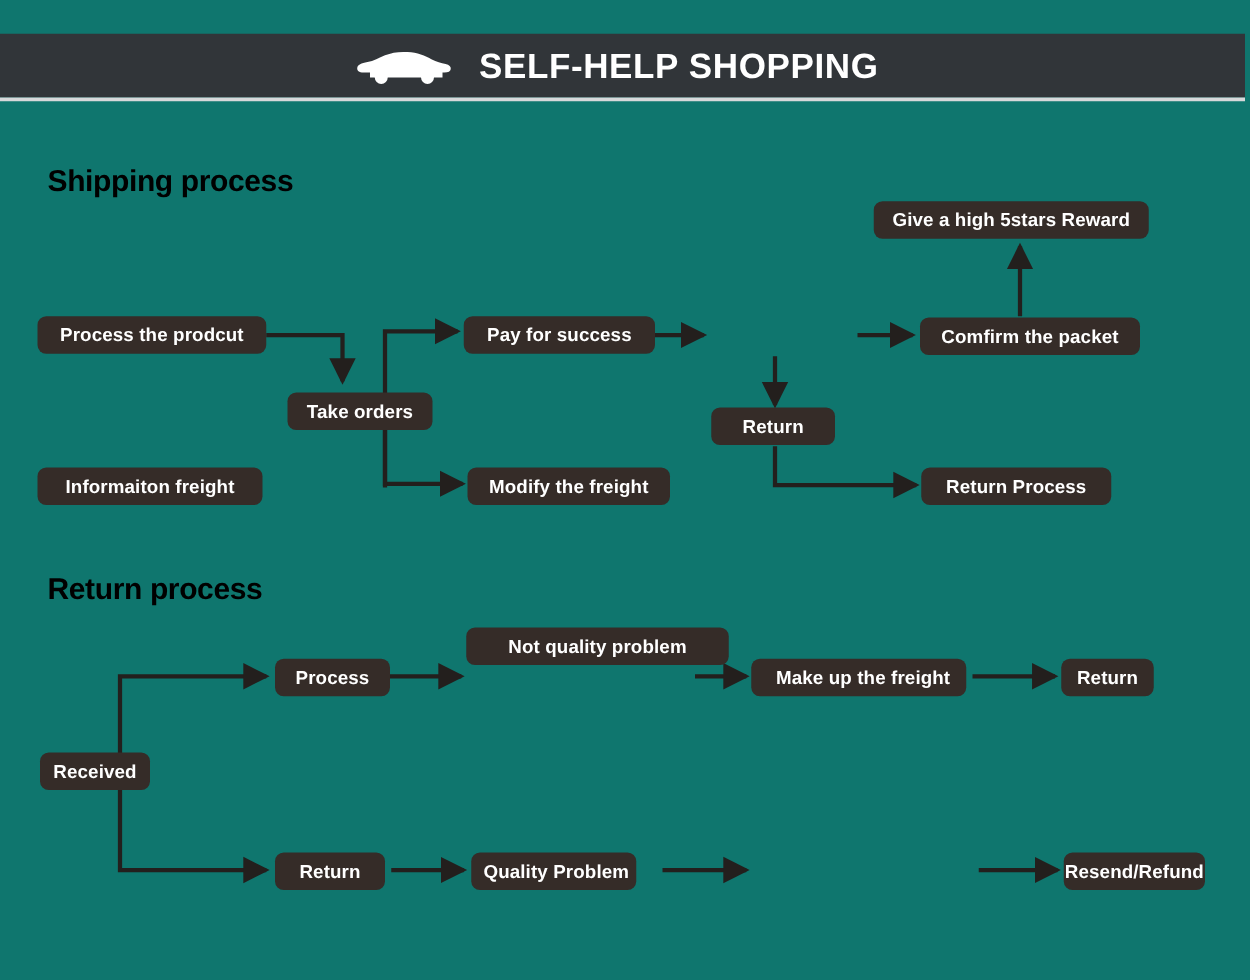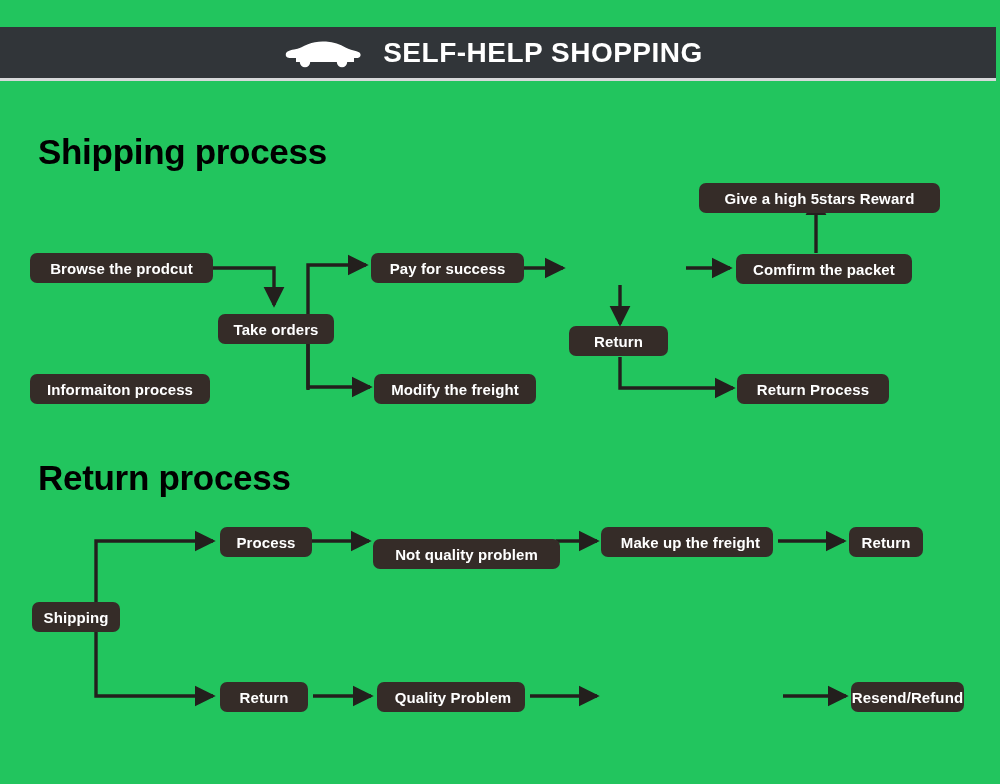--- a/index.html
+++ b/index.html
@@ -7,21 +7,21 @@
     padding: 0;
     background: #ffffff;
   }
   body {
     font-family: "Liberation Sans", sans-serif;
   }
   #page {
     position: relative;
     width: 1000px;
     height: 784px;
-    background: #22c55e;
+    background: #0f766e;
     overflow: hidden;
   }
 
   
   #banner {
     position: absolute;
     left: 0;
     top: 27px;
     width: 996px;
     height: 51px;
@@ -51,21 +51,21 @@
     font-size: 28px;
     font-weight: bold;
     letter-spacing: 0.5px;
     white-space: nowrap;
     font-family: "Liberation Sans", sans-serif;
   }
 
   
   .section-title {
     position: absolute;
-    font-size: 35px;
+    font-size: 24px;
     font-weight: bold;
     color: #000000;
     white-space: nowrap;
     letter-spacing: -0.3px;
   }
   #title-shipping { left: 38px; top: 132px; }
   #title-return   { left: 38px; top: 458px; }
 
   
   .node {
@@ -159,51 +159,51 @@
       <path d="M530,696 L597,696"></path>
 
       <path d="M783,696 L846,696"></path>
     </g>
 
     <path d="M308,344 L308,390" stroke="#231f1d" stroke-width="3.4" fill="none"></path>
   </svg>
 
   <div class="section-title" id="title-shipping">Shipping process</div>
 
-  <div class="node" style="left:30px; top:253px; width:183px;">Browse the prodcut</div>
-
-  <div class="node" style="left:30px; top:374px; width:180px;">Informaiton process</div>
-
-  <div class="node" style="left:218px; top:314px; width:116px;text-align:center;">Take orders</div>
+  <div class="node" style="left:30px; top:253px; width:183px;">Process the prodcut</div>
+
+  <div class="node" style="left:30px; top:374px; width:180px;">Informaiton freight</div>
+
+  <div class="node" style="left:230px; top:314px; width:116px;text-align:center;">Take orders</div>
 
   <div class="node" style="left:371px; top:253px; width:153px;">Pay for success</div>
 
   <div class="node" style="left:374px; top:374px; width:162px;">Modify the freight</div>
 
 
   <div class="node" style="left:569px; top:326px; width:99px;">Return</div>
 
   <div class="node" style="left:736px; top:254px; width:176px;">Comfirm the packet</div>
 
   <div class="node" style="left:737px; top:374px; width:152px;">Return Process</div>
 
-  <div class="node" style="left:699px; top:161px; width:241px;margin-top:22px;">Give a high 5stars Reward</div>
+  <div class="node" style="left:699px; top:161px; width:220px;">Give a high 5stars Reward</div>
 
   <div class="section-title" id="title-return">Return process</div>
 
-  <div class="node" style="left:32px; top:602px; width:88px;">Shipping</div>
+  <div class="node" style="left:32px; top:602px; width:88px;">Received</div>
 
   <div class="node" style="left:220px; top:527px; width:92px;">Process</div>
 
-  <div class="node" style="left:373px; top:539px; width:187px;">Not quality problem</div>
+  <div class="node" style="left:373px; top:502px; width:210px;">Not quality problem</div>
 
   <div class="node" style="left:601px; top:527px; width:172px;padding-left:19px;">Make up the freight</div>
 
   <div class="node" style="left:849px; top:527px; width:74px;">Return</div>
 
   <div class="node" style="left:220px; top:682px; width:88px;">Return</div>
 
-  <div class="node" style="left:377px; top:682px; width:148px;padding-left:16px;">Quality Problem</div>
+  <div class="node" style="left:377px; top:682px; width:132px;padding-left:16px;">Quality Problem</div>
 
 
   <div class="node" style="left:851px; top:682px; width:113px;">Resend/Refund</div>
 
 </div>
 
 </body></html>

